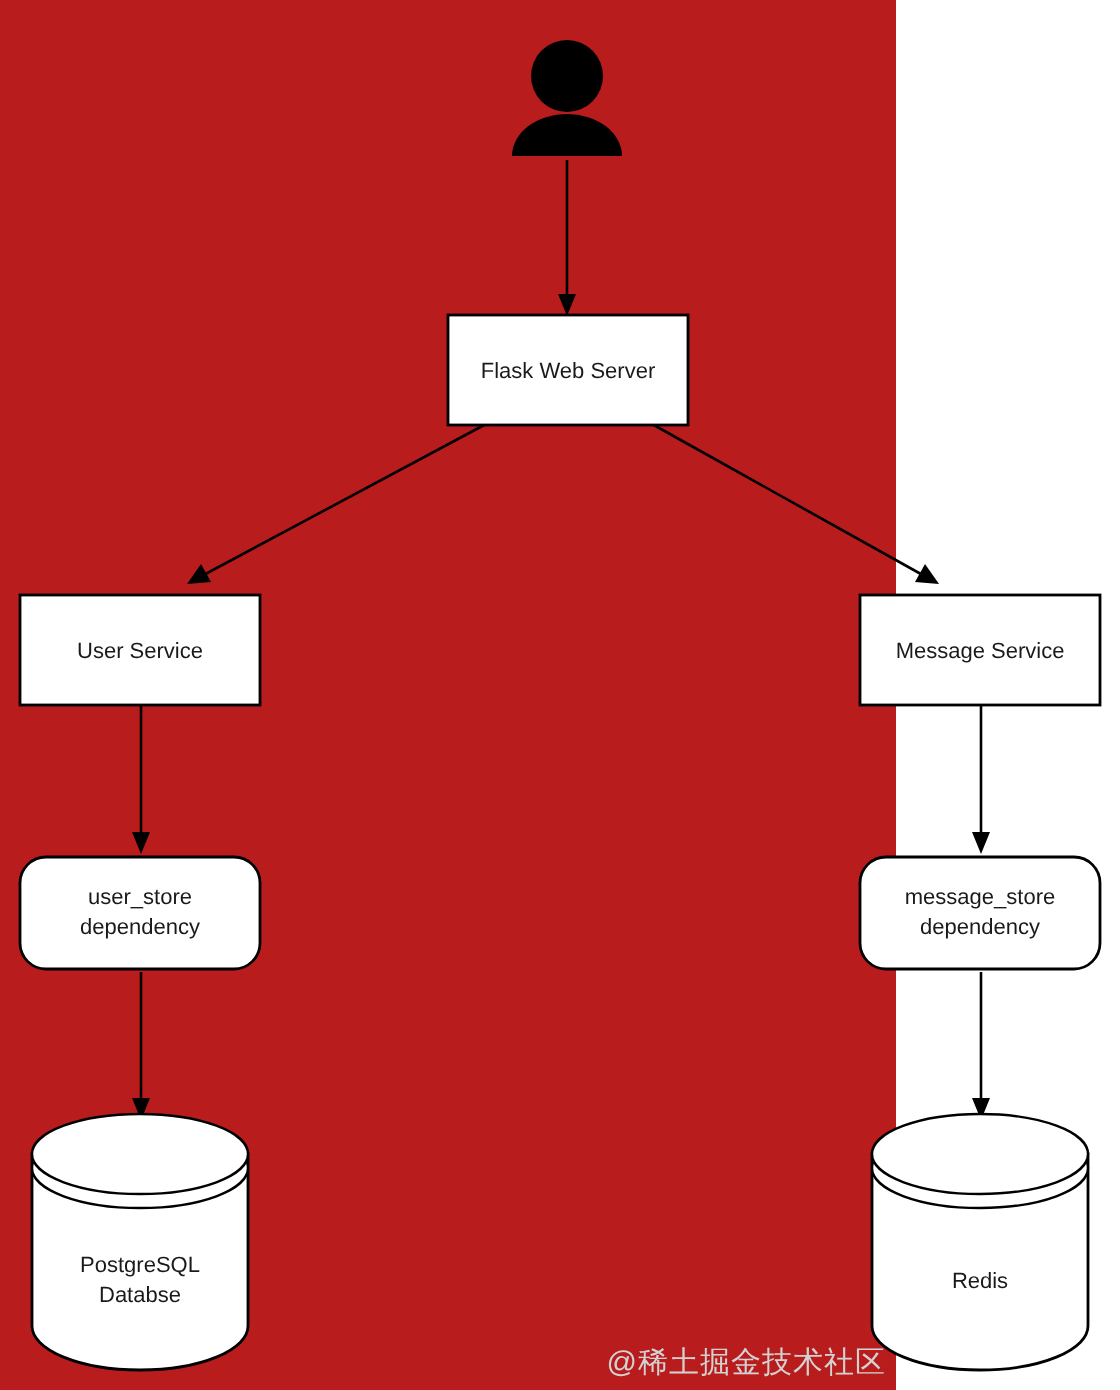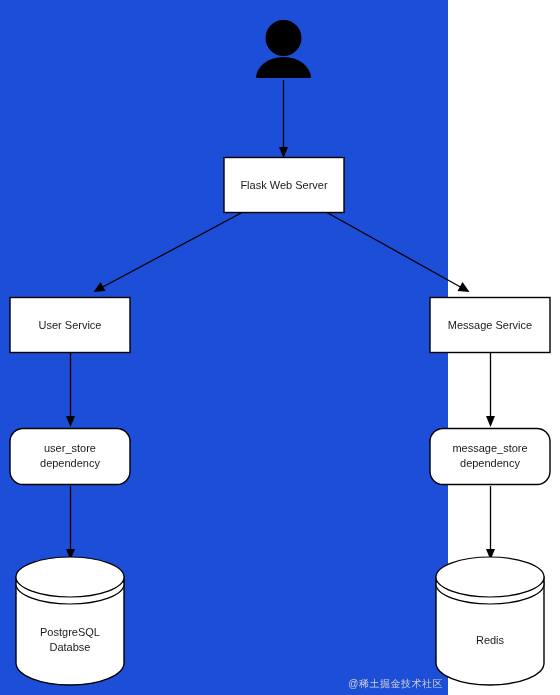--- a/index.html
+++ b/index.html
@@ -10,21 +10,21 @@
   body {
     font-family: "Liberation Sans", sans-serif;
     width: 560px;
     height: 695px;
     overflow: hidden;
   }
   #canvas-wrap {
     position: relative;
     width: 448px;
     height: 695px;
-    background: #1d4ed8;
+    background: #b91c1c;
   }
   svg.diagram {
     position: absolute;
     left: 0;
     top: 0;
     width: 560px;
     height: 695px;
     display: block;
   }
   .node-shape {
@@ -63,21 +63,21 @@
     dominant-baseline: middle;
   }
   .node-label.small {
     font-size: 11px;
   }
   .watermark-text {
     position: absolute;
     right: 5px;
     bottom: 4px;
     font-family: "Liberation Sans", sans-serif;
-    font-size: 10px;
+    font-size: 15px;
     color: #d2d2d2;
     letter-spacing: 0.5px;
     white-space: nowrap;
     user-select: none;
   }
 </style>
 </head>
 <body>
 
 <div id="canvas-wrap">

